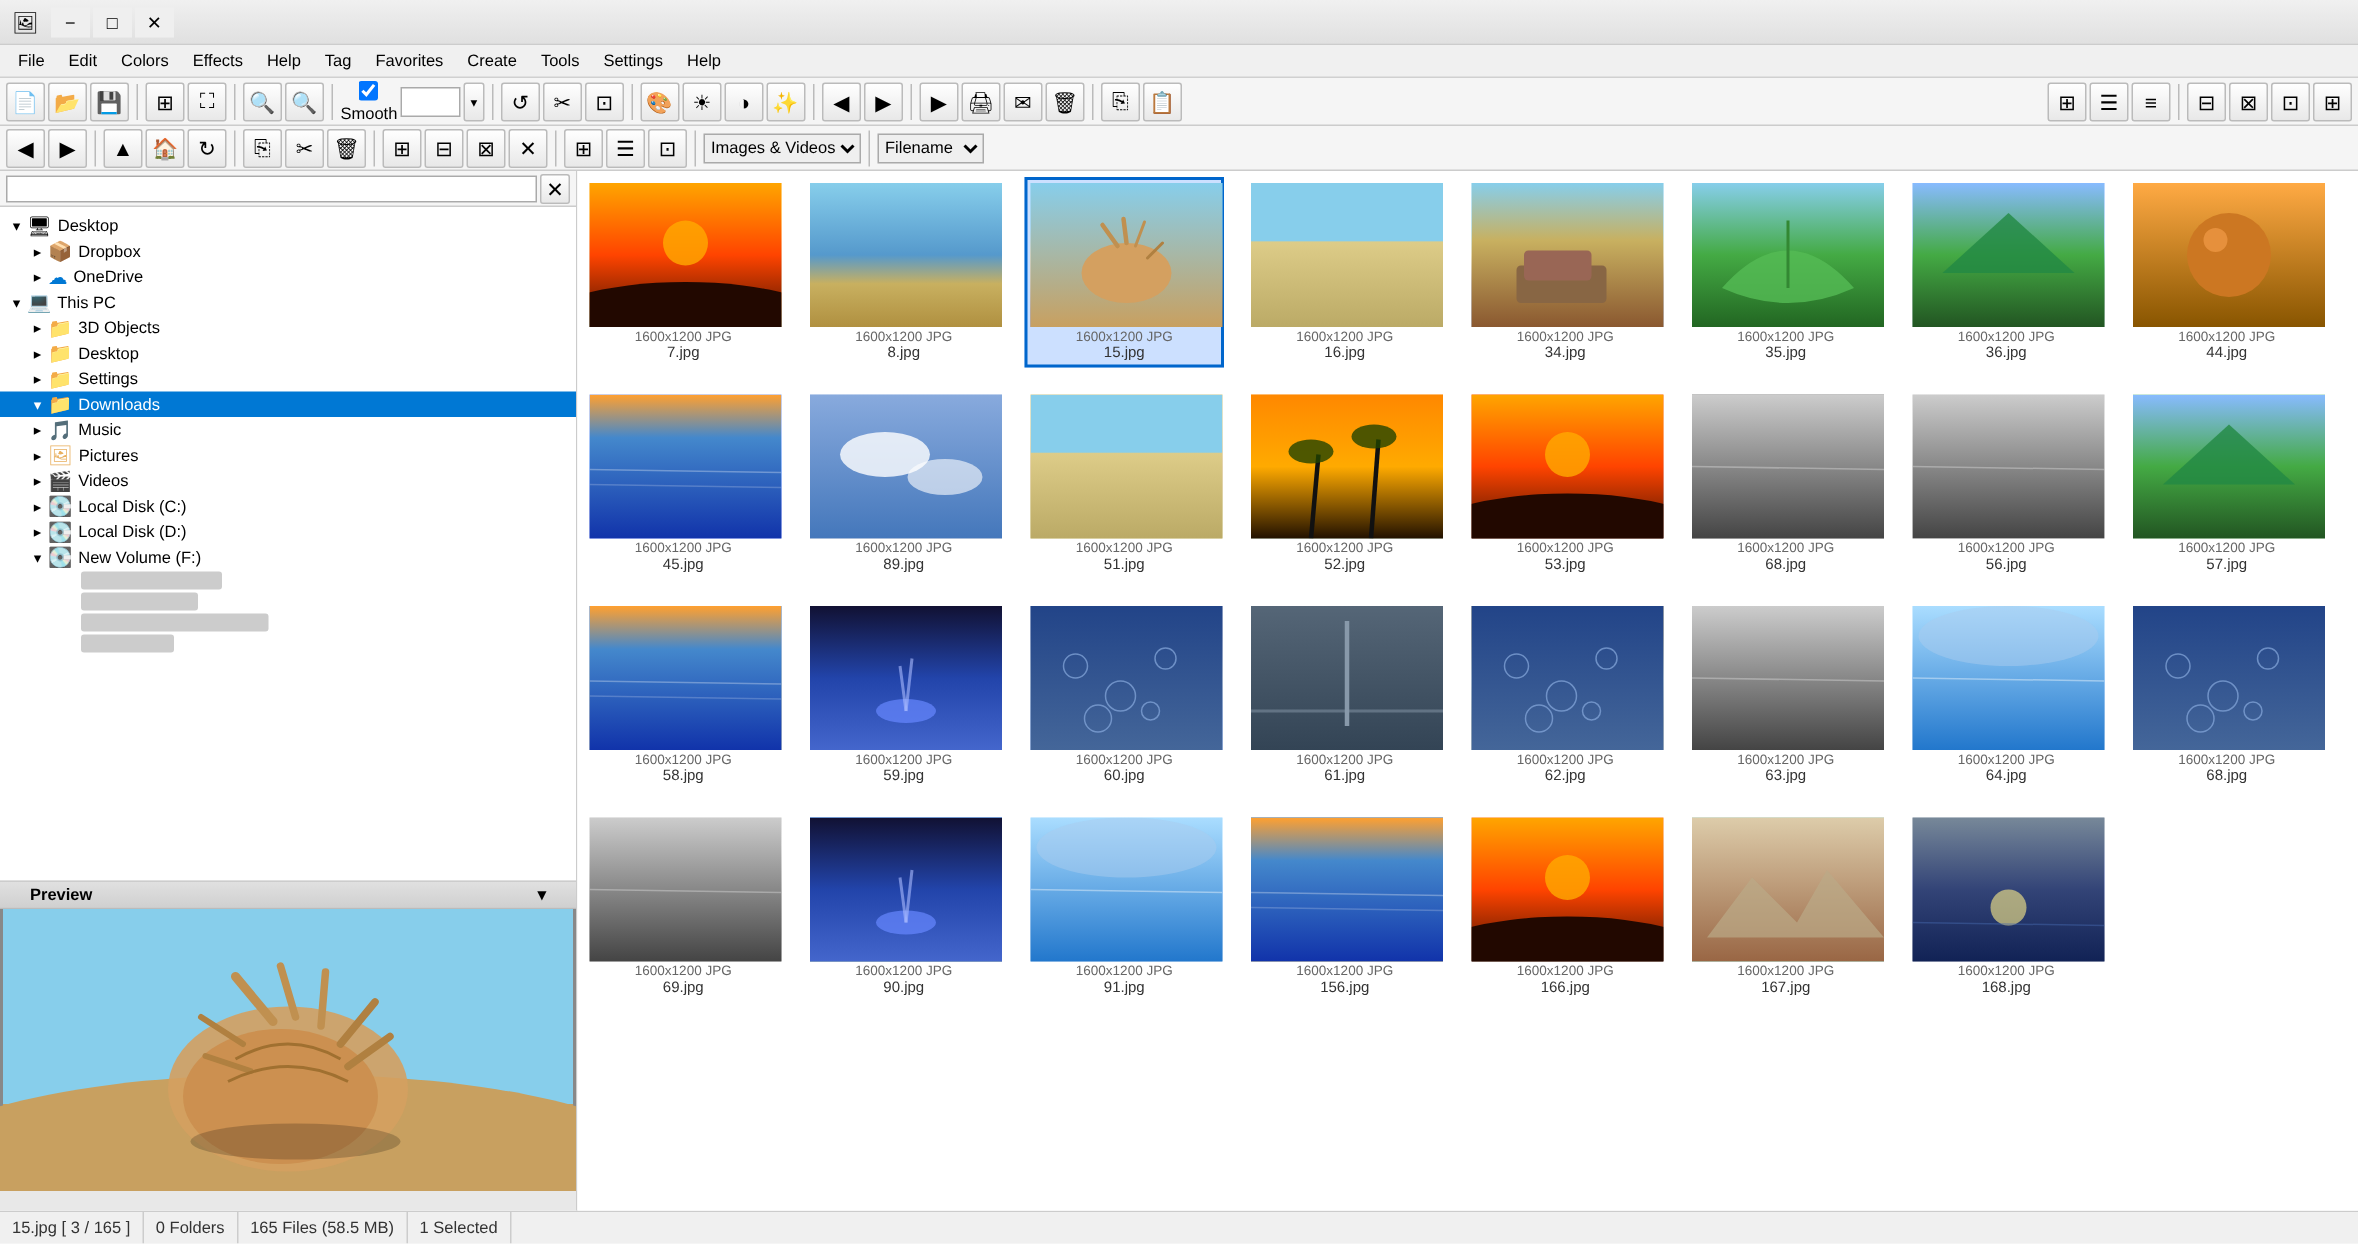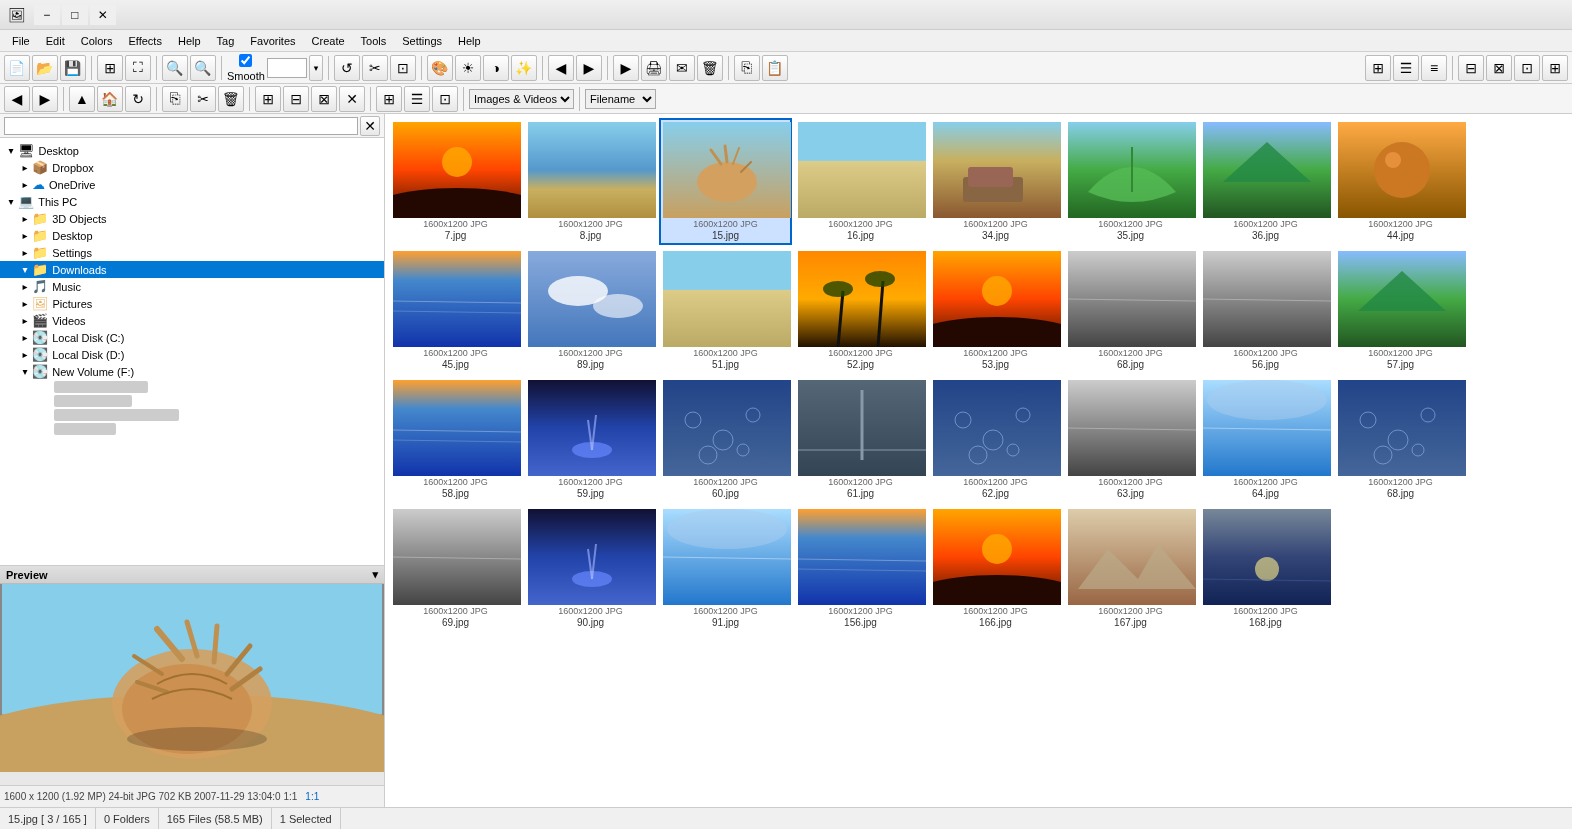--- a/index.html
+++ b/index.html
@@ -104,21 +104,21 @@
     
     #preview-panel {
       height: 220px;
       border-top: 1px solid #ccc;
       padding: 0;
       background: #e8e8e8;
       position: relative;
     }
     #preview-header {
       background: linear-gradient(to bottom, #e0e0e0, #d0d0d0);
-      padding: 2px 6px;
+      padding: 2px 20px;
       font-size: 11px;
       font-weight: bold;
       display: flex; align-items: center; justify-content: space-between;
       border-bottom: 1px solid #bbb;
       cursor: pointer;
     }
     #preview-img-area {
       background: #888;
       width: 100%;
       height: 188px;
@@ -150,21 +150,21 @@
       font-size: 11px;
       padding: 0 4px;
     }
     #grid-container {
       flex: 1;
       overflow-y: auto;
       padding: 4px;
       display: flex;
       flex-wrap: wrap;
       align-content: flex-start;
-      gap: 2px;
+      gap: 14px;
       background: #fff;
     }
     .thumb-item {
       width: 133px;
       cursor: pointer;
       border: 2px solid transparent;
       padding: 2px;
       text-align: center;
       background: #fff;
     }
@@ -497,24 +497,20 @@
           <line x1="165" y1="108" x2="135" y2="98" stroke="#b08040" stroke-width="4" stroke-linecap="round"></line>
 
           <path d="M 155 100 Q 190 80 225 100" stroke="#a07030" stroke-width="2" fill="none"></path>
           <path d="M 150 115 Q 190 95 230 115" stroke="#a07030" stroke-width="2" fill="none"></path>
 
           <ellipse cx="195" cy="155" rx="70" ry="12" fill="rgba(0,0,0,0.2)"></ellipse>
         </svg>
       </div>
     </div>
 
-    <div id="info-bar">
-      <span style="font-size:10px;">1600 x 1200 (1.92 MP)  24-bit  JPG  702 KB  2007-11-29  13:04:0  1:1</span>
-      <span style="margin-left:8px; color:#0066cc; font-size:10px;">1:1</span>
-    </div>
   </div>
 
   <div id="right-panel">
     <div id="grid-container">
     <div class="thumb-item">
           <div class="thumb-img img-sky"><svg width="128" height="96" viewBox="0 0 128 96">
         <defs>
                 <linearGradient id="g0" x1="0" y1="0" x2="0" y2="1">
                   <stop offset="0%" stop-color="#ffa500"></stop>
                   <stop offset="50%" stop-color="#ff4400"></stop>

